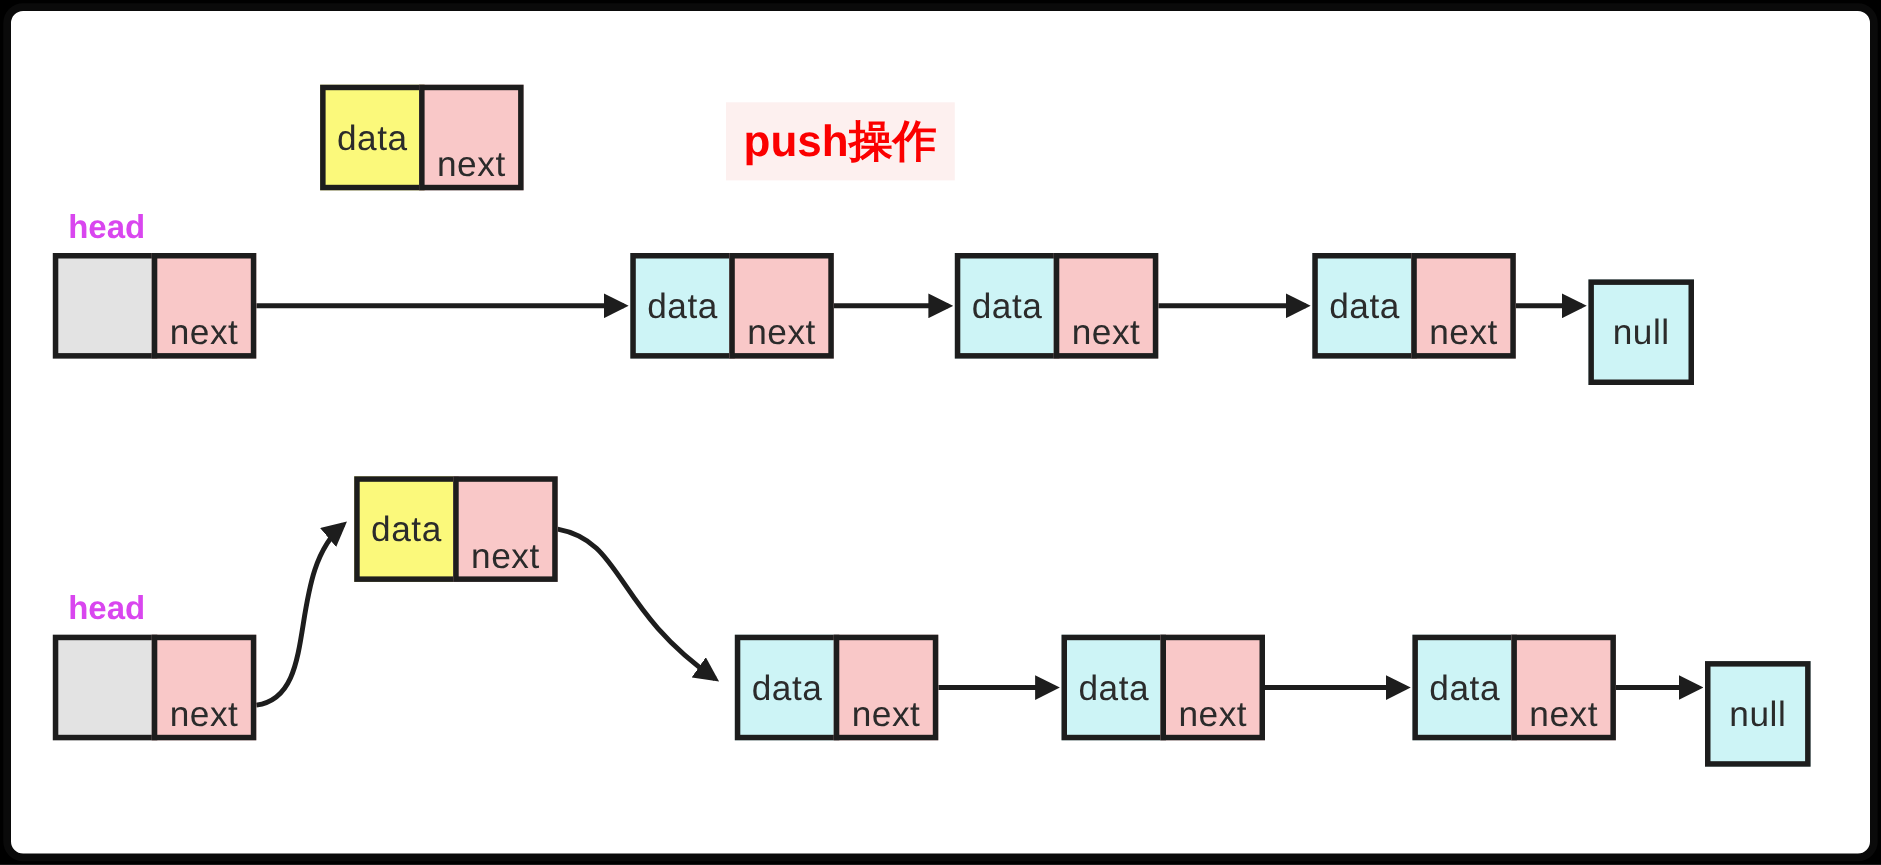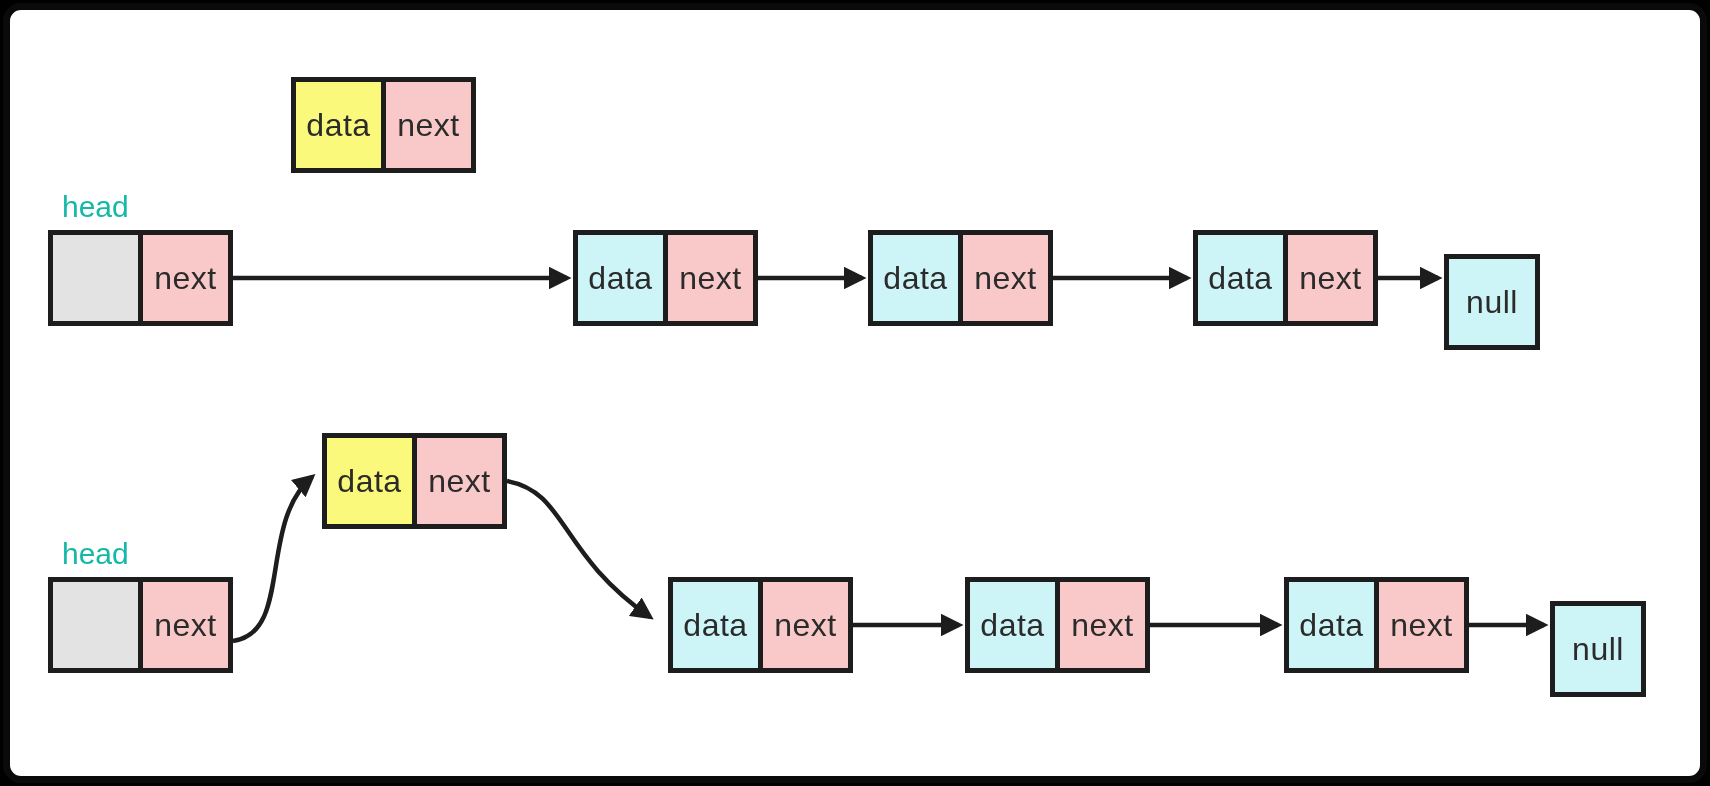--- a/index.html
+++ b/index.html
@@ -44,31 +44,31 @@
     box-sizing: border-box;
     width: 95px; height: 96px;
     border: 5px solid var(--line-black, #1d1d1d);
     display: flex;
     align-items: center;
     justify-content: center;
     font-size: 32px;
     color: #2b2b2b;
     letter-spacing: 0.5px;
   }
-  .cell + .cell { margin-left: -5px; }
+  .cell + .cell { margin-left: -5px; align-items: flex-end; }
   .cell.data-cyan   { background: var(--data-cyan, #cdf4f6); }
   .cell.data-yellow { background: var(--data-yellow, #fbf97b); }
   .cell.next-pink   { background: var(--next-pink, #f9c8c8); }
   .cell.head-gray   { background: var(--head-gray, #e3e3e3); }
   .cell.null-cell   { width: 96px; margin-top: 24px; }
   .head-label {
     position: absolute;
     font-size: 30px;
-    font-weight: normal;
-    color: #14b8a6;
+    font-weight: bold;
+    color: #d946ef;
   }
   .push-label {
     position: absolute;
     left: 660px; top: 93px;
     padding: 8px 16px;
     font-size: 40px;
     font-weight: bold;
     color: var(--accent-red, #fb0000);
     background: var(--highlight-pink, #fdf0ef);
     white-space: nowrap;
@@ -101,20 +101,21 @@
 
   <div class="node" style="left:291px; top:77px;">
     <div class="cell data-yellow">
       <span>data</span>
     </div>
     <div class="cell next-pink">
       <span>next</span>
     </div>
   </div>
 
+  <div class="push-label">push操作</div>
 
   <div class="head-label" style="left:62px; top:190px;">head</div>
 
   <div class="node" style="left:48px; top:230px;">
     <div class="cell head-gray"></div>
     <div class="cell next-pink">
       <span>next</span>
     </div>
   </div>
 

